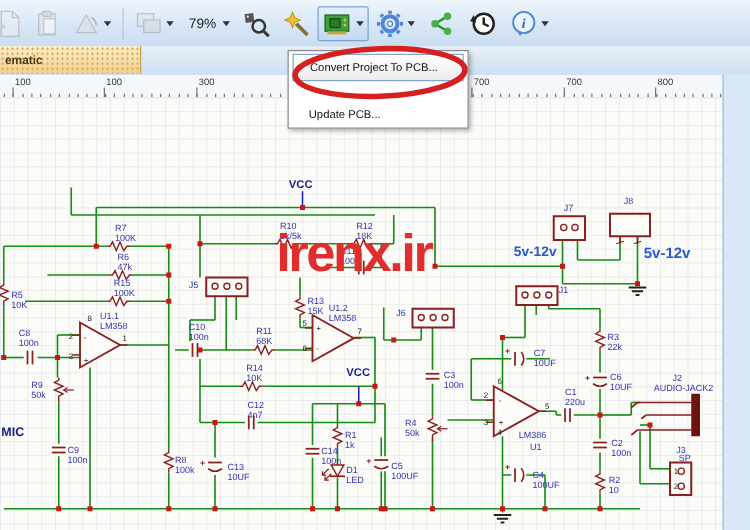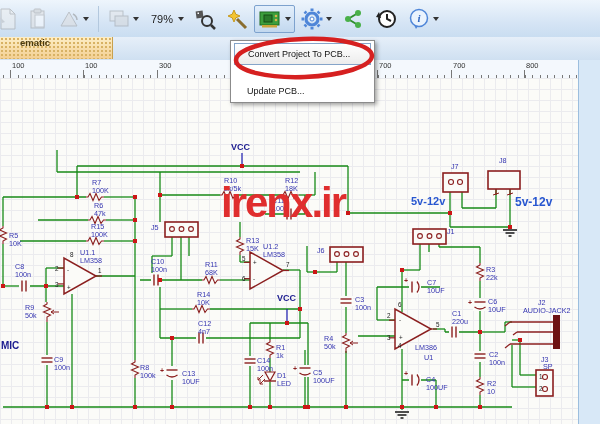--- a/index.html
+++ b/index.html
@@ -10,22 +10,22 @@
        border-bottom:1px solid #b5cbe2;display:flex;align-items:center;gap:2px}
   .tbtn{display:flex;align-items:center;padding:2px 3px;border:1px solid transparent;border-radius:2px}
   .tbtn.active{border:1px solid #7da2ce;background:linear-gradient(#e3effc,#c2d8ef)}
   .caret{width:0;height:0;border-left:3.5px solid transparent;border-right:3.5px solid transparent;
        border-top:4px solid #333;margin-left:3px}
   .sep{width:1px;height:26px;background:#b3c8de;margin:0 3px}
   .zoomtxt{font-size:11px;color:#222;padding:0 2px}
   .gray{opacity:.5;filter:grayscale(.8)}
   .tabbar{position:absolute;left:0;top:37px;width:600px;height:23px;
        background:linear-gradient(#e6eff9,#cfe0f1);border-bottom:1px solid #9fb6cf}
-  .tab{position:absolute;top:0;height:22px;display:flex;align-items:flex-start;font-size:9.5px;color:#222;
-       padding:0 20px;border-right:1px solid #a9bed6;background:linear-gradient(#f8fbfe,#dce9f6);box-sizing:border-box}
+  .tab{position:absolute;top:0;height:22px;display:flex;align-items:center;font-size:9.5px;color:#222;
+       padding:0 4px;border-right:1px solid #a9bed6;background:linear-gradient(#f8fbfe,#dce9f6);box-sizing:border-box}
   .tab.active{font-weight:bold;color:#4a3a10;border-right:1px solid #c8a14e;
        background-image:radial-gradient(#d8b264 0.8px,transparent 1px),linear-gradient(#fdeec7,#f3cf92);
        background-size:4px 4px,100% 100%}
   .tab .ticon{margin-right:4px;display:inline-flex}
   .ruler{position:absolute;left:0;top:60px;width:578px;height:18px;background:#f4f8fd;
        border-bottom:1px solid #aab4c0;overflow:hidden}
   .rnum{position:absolute;top:1px;font-size:7.5px;color:#333}
   .rtick{position:absolute;bottom:0;width:1px;background:#777}
   .canvas{position:absolute;left:0;top:78px;width:578px;height:346px;background-color:#fbfbf8;
        background-image:linear-gradient(#ebebee 1px,transparent 1px),

